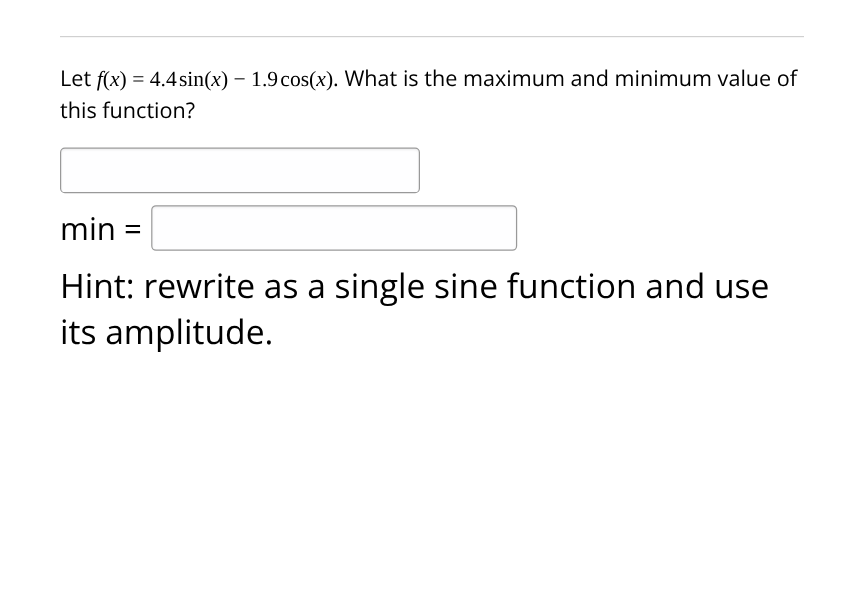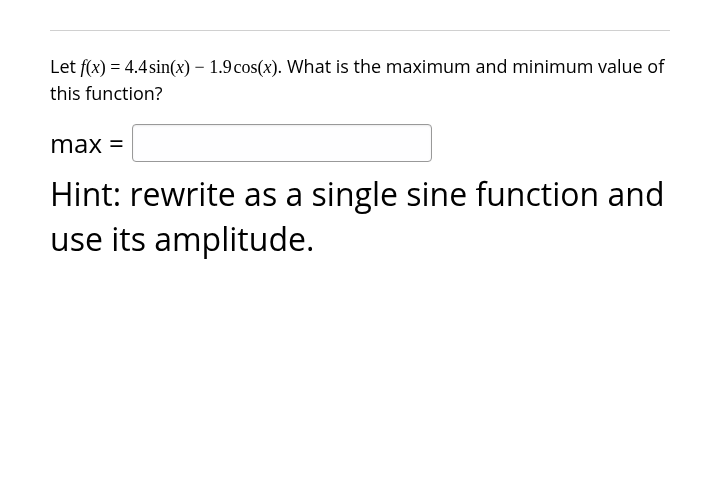--- a/index.html
+++ b/index.html
@@ -49,35 +49,38 @@
     box-shadow: inset 0 1px 2px rgba(0,0,0,0.08);
   }
   .row-max .answer-input { width: 300px; }
   .row-min .answer-input { width: 305px; }
   .instruction {
     font-size: 26px;
     line-height: 1.4;
     margin-top: 30px;
   }
   .hint {
-    font-size: 32px;
+    font-size: 28px;
     line-height: 1.4;
   }
 </style>
 </head>
 <body>
 
 <div class="container">
   <hr class="divider">
 
   <div class="question-text">
     <span>Let </span><span class="math-fn">f</span><span class="math-upr">(</span><span class="math-var">x</span><span class="math-upr">)</span><span class="math-upr"> = </span><span class="math-upr">4.4</span> <span class="math-upr">sin</span><span class="math-upr">(</span><span class="math-var">x</span><span class="math-upr">)</span><span class="math-upr"> − </span><span class="math-upr">1.9</span> <span class="math-upr">cos</span><span class="math-upr">(</span><span class="math-var">x</span><span class="math-upr">)</span><span>. What is the maximum and minimum value of this function?</span>
   </div>
 
   <div class="input-row row-max">
-    <span class="input-label">max =</span>
     <input type="text" class="answer-input" value="" style="">
   </div>
 
+  <div class="input-row row-min">
+    <span class="input-label">min =</span>
+    <input type="text" class="answer-input" value="" style="">
+  </div>
 
 
   <div class="hint">Hint: rewrite as a single sine function and use its amplitude.</div>
 </div>
 
 </body></html>

